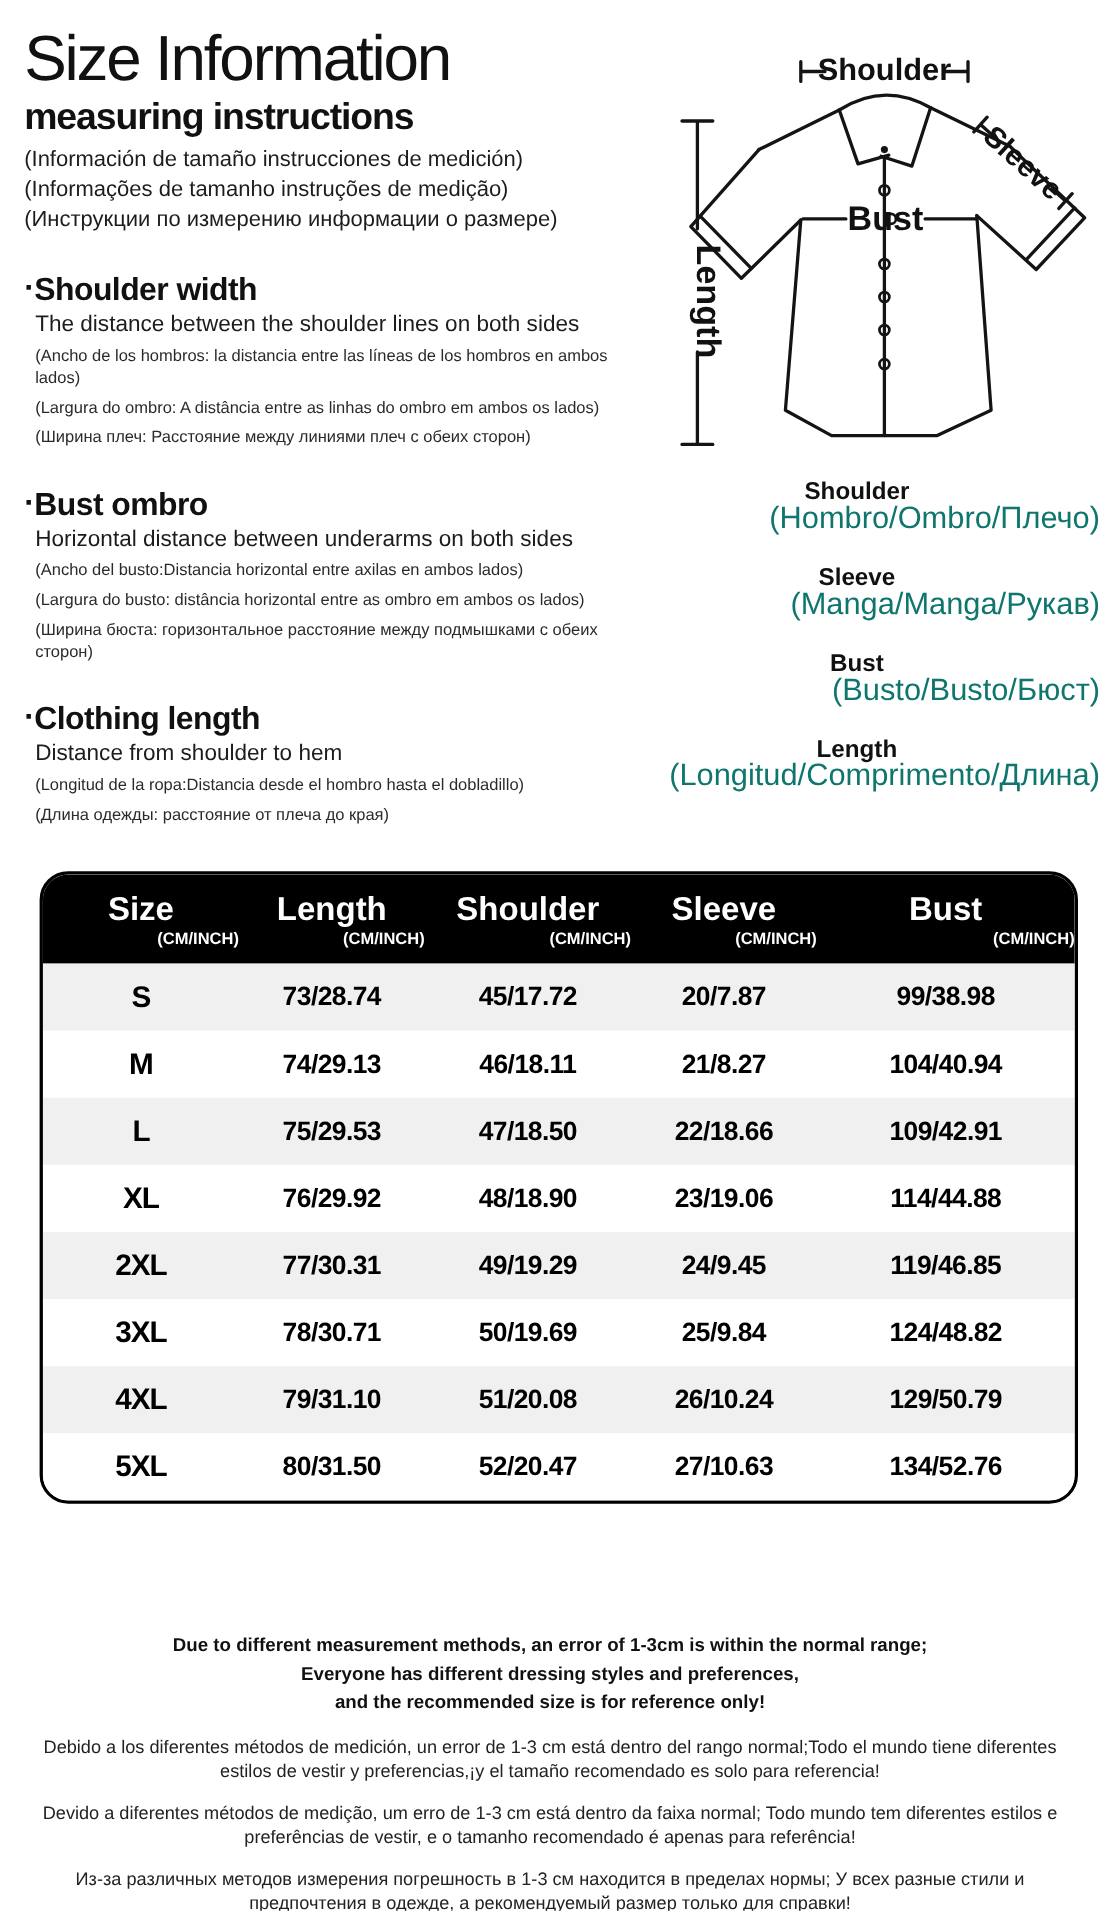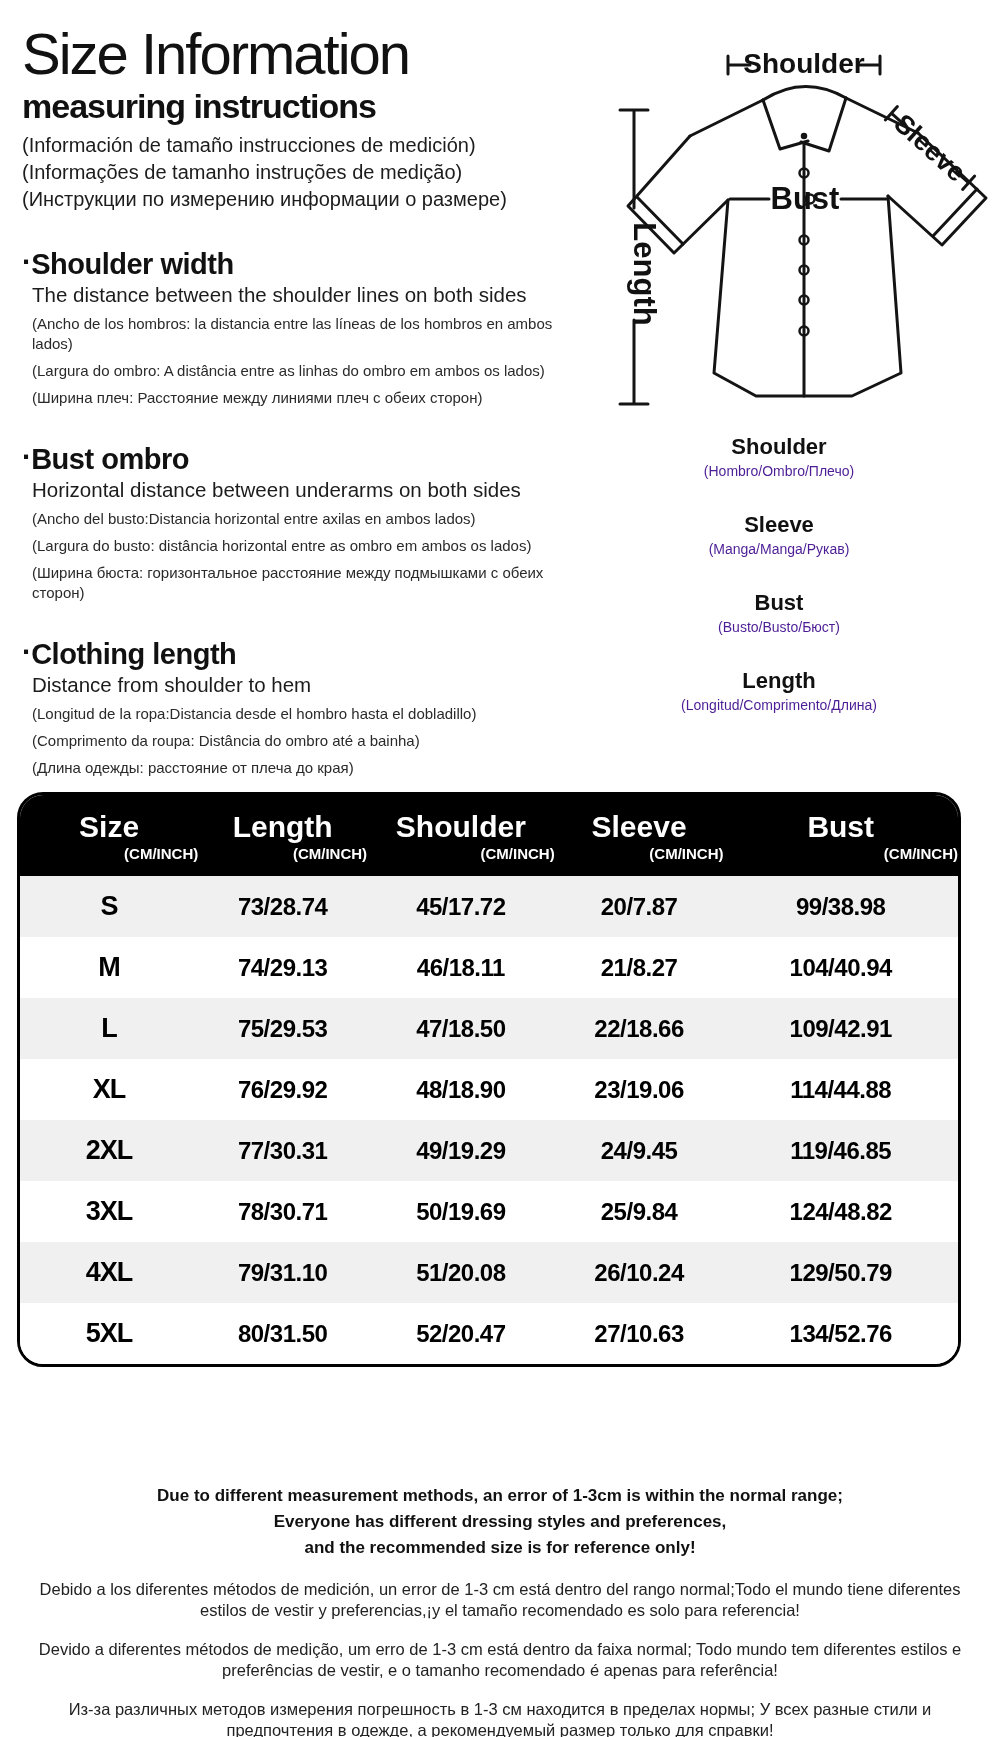--- a/index.html
+++ b/index.html
@@ -25,25 +25,25 @@
 
   
   .diagram { position:absolute; left:558px; top:48px; width:442px; height:378px; }
   .diagram svg { width:100%; height:100%; }
   .diagram text { font-family:"Liberation Sans", sans-serif; font-weight:600; fill:#111; }
 
   
   .legend { position:absolute; left:558px; top:434px; width:442px; text-align:center; }
   .legend-entry { margin-bottom:29px; }
   .legend-term { font-size:22px; font-weight:bold; line-height:25px; color:#111; }
-  .legend-trans { font-size:14px; line-height:24px; color:#4c1d95; }
+  .legend-trans { font-size:28px; line-height:24px; color:#0f766e;text-align:right; }
 
   
   .size-table {
-    position:absolute; left:17px; top:792px; width:944px;
+    position:absolute; left:36px; top:792px; width:944px;
     border:3px solid #000; border-radius:26px; overflow:hidden; background:#fff;
   }
   .thead {
     background:#000; color:#fff; display:grid;
     grid-template-columns:19% 18% 20% 18% 25%;
     padding:15px 0 13px 0;
   }
   .th { text-align:center; }
   .th-label { font-size:30px; font-weight:bold; line-height:33px; }
   .th-unit  { font-size:15px; font-weight:bold; line-height:18px; margin-top:2px;text-align:right; }
@@ -90,21 +90,20 @@
       <p>(Largura do busto: distância horizontal entre as ombro em ambos os lados)</p>
       <p>(Ширина бюста: горизонтальное расстояние между подмышками с обеих сторон)</p>
     </div>
   </div>
 
   <div class="measure-section">
     <div class="sec-head"><span class="bullet">·</span><span>Clothing length</span></div>
     <div class="sec-desc">Distance from shoulder to hem</div>
     <div class="sec-trans">
       <p>(Longitud de la ropa:Distancia desde el hombro hasta el dobladillo)</p>
-      <p>(Comprimento da roupa: Distância do ombro até a bainha)</p>
       <p>(Длина одежды: расстояние от плеча до края)</p>
     </div>
   </div>
 </div>
 
 <div class="diagram">
   <svg viewBox="0 0 442 378">
     <g stroke="#141414" stroke-width="3" fill="none" stroke-linecap="round" stroke-linejoin="round">
 
       <g>

